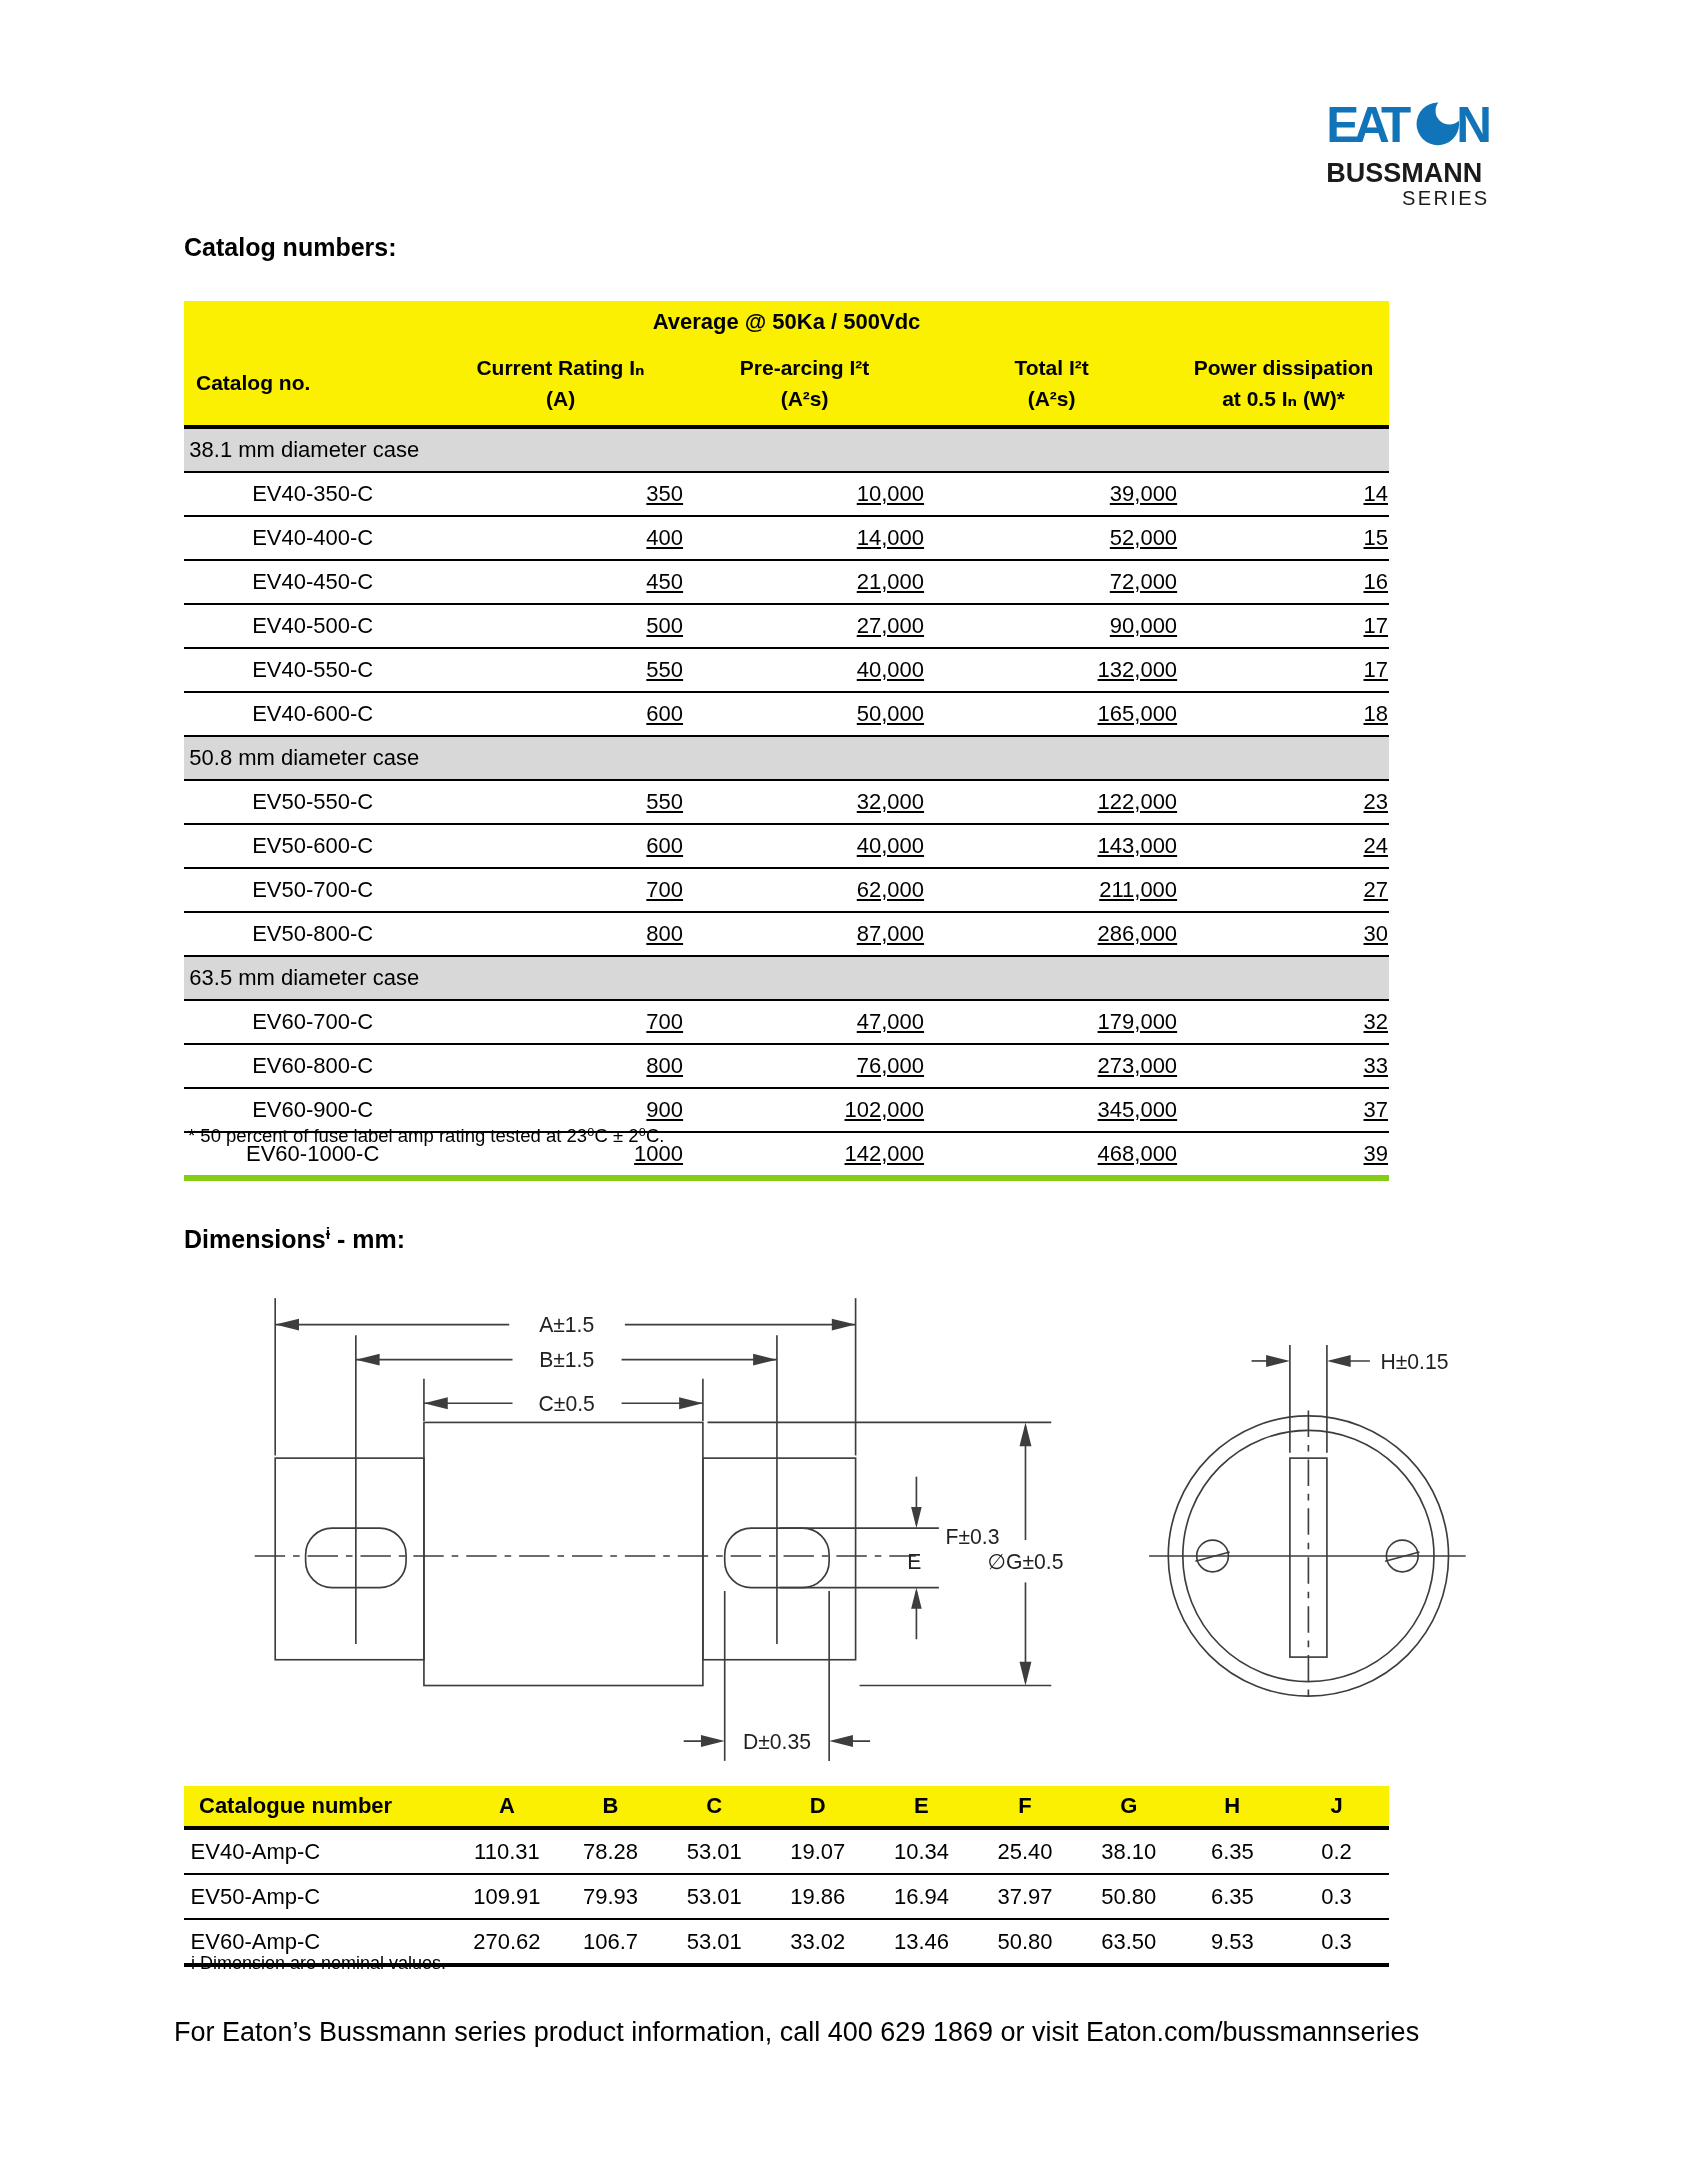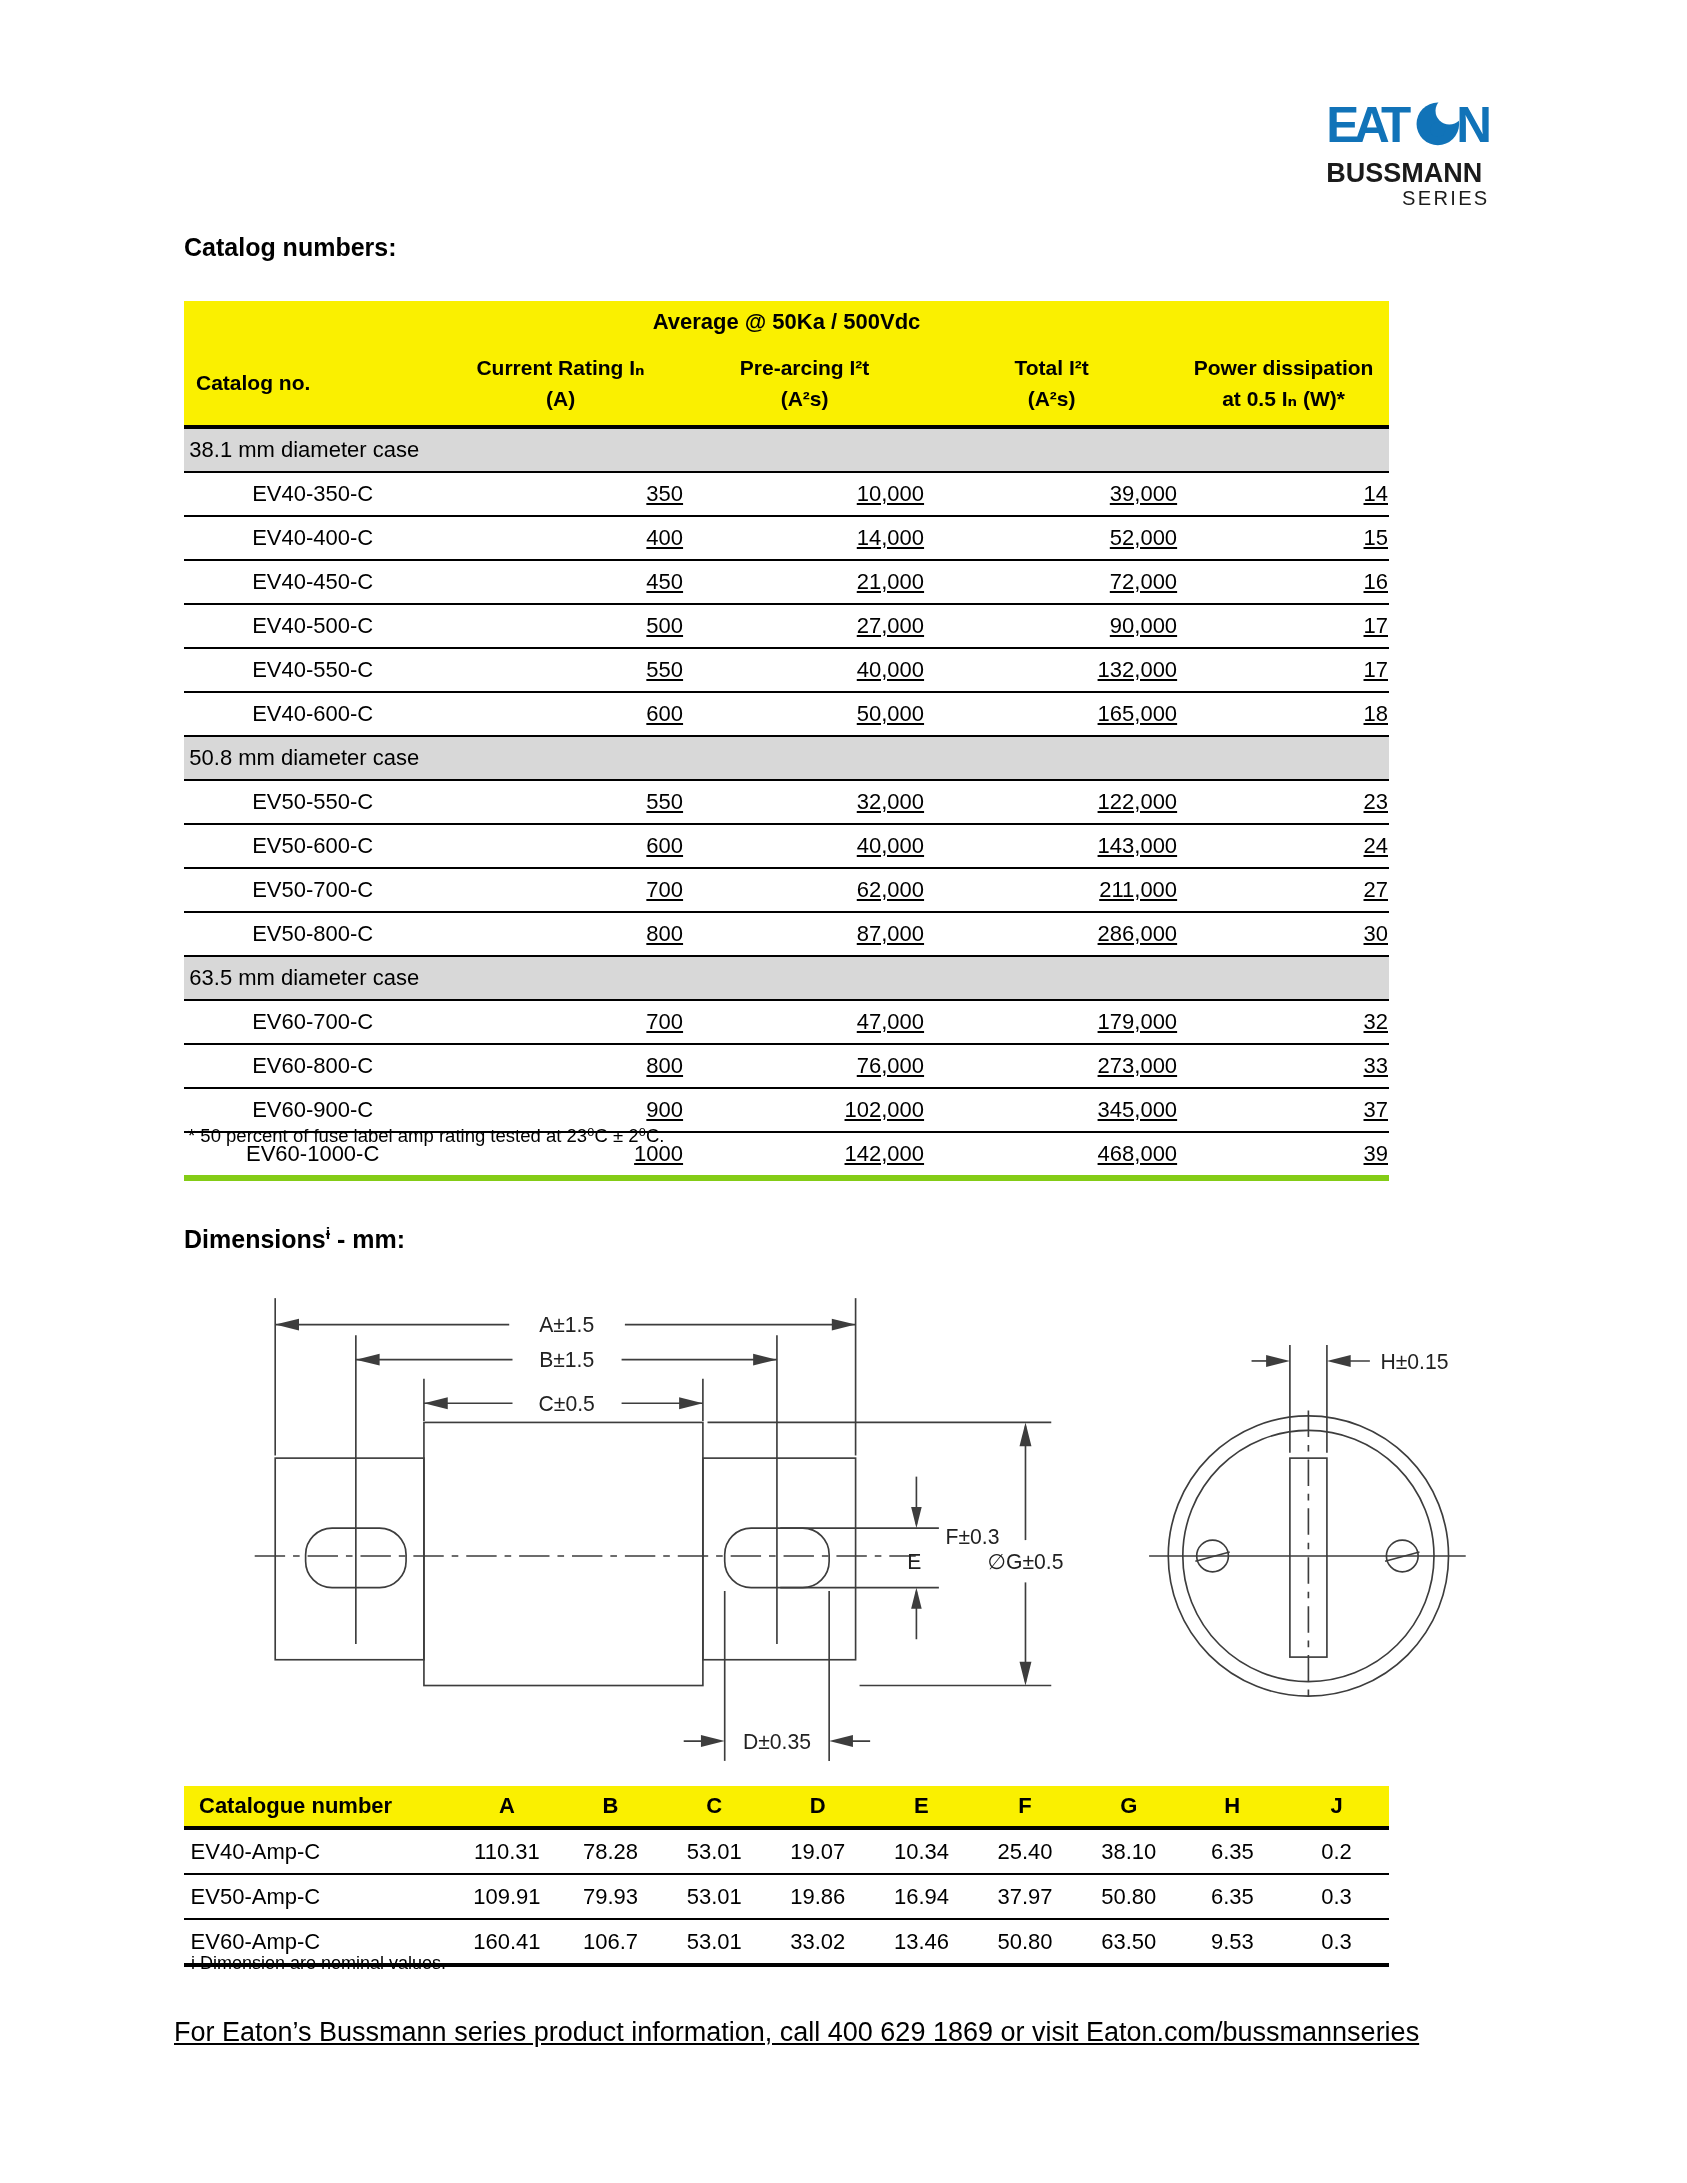--- a/index.html
+++ b/index.html
@@ -362,29 +362,29 @@
         <td>53.01</td>
         <td>19.86</td>
         <td>16.94</td>
         <td>37.97</td>
         <td>50.80</td>
         <td>6.35</td>
         <td>0.3</td>
       </tr>
       <tr>
         <td>EV60-Amp-C</td>
-        <td>160.41</td>
+        <td>270.62</td>
         <td>106.7</td>
         <td>53.01</td>
         <td>33.02</td>
         <td>13.46</td>
         <td>50.80</td>
         <td>63.50</td>
         <td>9.53</td>
         <td>0.3</td>
       </tr>
     </tbody>
 </table>
 
 <div class="abs footnote" style="left:191px;top:1953px;font-size:18px;">ɨ Dimension are nominal values.</div>
 
-<div class="abs" id="footer-line" style="left:174px;top:2017px;text-decoration:underline;">For Eaton’s Bussmann series product information, call 400 629 1869 or visit Eaton.com/bussmannseries</div>
+<div class="abs" id="footer-line" style="left:174px;top:2017px;">For Eaton’s Bussmann series product information, call 400 629 1869 or visit Eaton.com/bussmannseries</div>
 
 
 </body></html>

